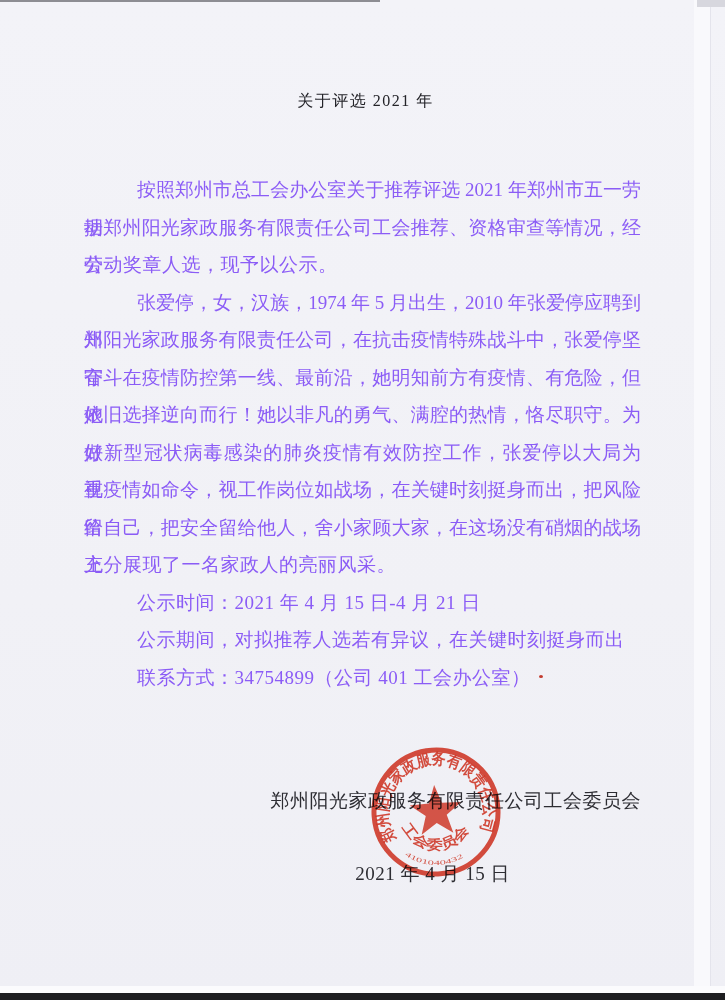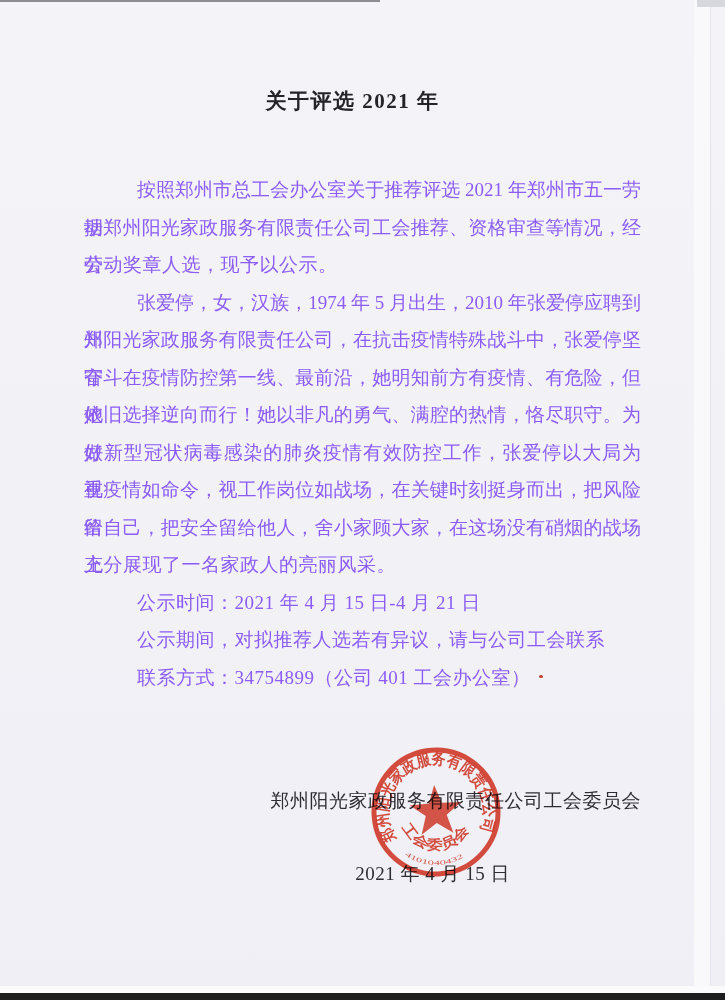--- a/index.html
+++ b/index.html
@@ -7,22 +7,22 @@
   body {
     position:relative;
     width:725px; height:1000px;
     background:linear-gradient(180deg,#f3f3f8 0%,#f1f1f6 60%,#efeff5 100%);
     font-family:"Liberation Serif","DejaVu Serif",serif;
     color:#2d2d33;
     overflow:hidden;
   }
   .page { position:absolute; inset:0; }
 
-  .title { position:absolute; left:74px; width:557px; text-align:center;
-           font-weight:bold; font-size:21px; letter-spacing:1.5px; color:#232328; }
+  .title { position:absolute; left:87px; width:557px; text-align:center;
+           font-weight:normal; font-size:16px; letter-spacing:1.5px; color:#232328; }
   .title1 { top:82px; height:38px; line-height:38px; }
   .title2 { top:120px; height:38px; line-height:38px; }
 
   .body-lines { position:absolute; left:84px; top:171px; width:557px; }
   .line { height:37.5px; line-height:37.5px; font-size:19px; letter-spacing:.5px;
           white-space:nowrap; color:#8b5cf6; }
   .line.j { white-space:normal; text-align:justify; text-align-last:justify;
             letter-spacing:0; }
   .line.ind { text-indent:53px; }
 
@@ -66,21 +66,21 @@
     <div class="line j ind">张爱停，女，汉族，1974 年 5 月出生，2010 年张爱停应聘到郑</div>
     <div class="line j">州阳光家政服务有限责任公司，在抗击疫情特殊战斗中，张爱停坚守</div>
     <div class="line j">奋斗在疫情防控第一线、最前沿，她明知前方有疫情、有危险，但她</div>
     <div class="line j">依旧选择逆向而行！她以非凡的勇气、满腔的热情，恪尽职守。为做</div>
     <div class="line j">好新型冠状病毒感染的肺炎疫情有效防控工作，张爱停以大局为重，</div>
     <div class="line j">视疫情如命令，视工作岗位如战场，在关键时刻挺身而出，把风险留</div>
     <div class="line j">给自己，把安全留给他人，舍小家顾大家，在这场没有硝烟的战场上</div>
     <div class="line">充分展现了一名家政人的亮丽风采。</div>
 
     <div class="line ind">公示时间：2021 年 4 月 15 日-4 月 21 日</div>
-    <div class="line ind">公示期间，对拟推荐人选若有异议，请与公司工会联系</div>
+    <div class="line ind">公示期间，对拟推荐人选若有异议，在关键时刻挺身而出</div>
     <div class="line ind">联系方式：34754899（公司 401 工会办公室）</div>
   </div>
 
   <div class="signature">郑州阳光家政服务有限责任公司工会委员会</div>
   <div class="doc-date">2021 年 4 月 15 日</div>
 
   <svg class="seal" viewBox="0 0 144 144" xmlns="http://www.w3.org/2000/svg">
     <defs>
       <path id="arcTop" d="M 30.4,96 A 48,48 0 1 1 113.6,96" fill="none"></path>
       <path id="arcBanner" d="M 37.2,84.7 A 37,37 0 0 0 106.8,84.7" fill="none"></path>

